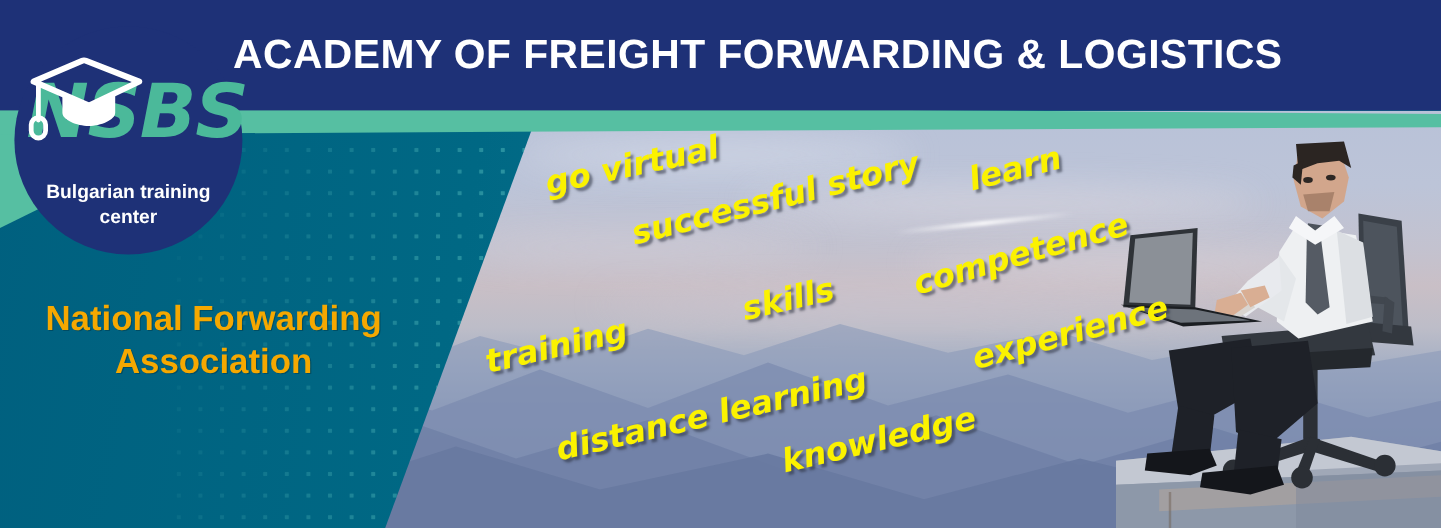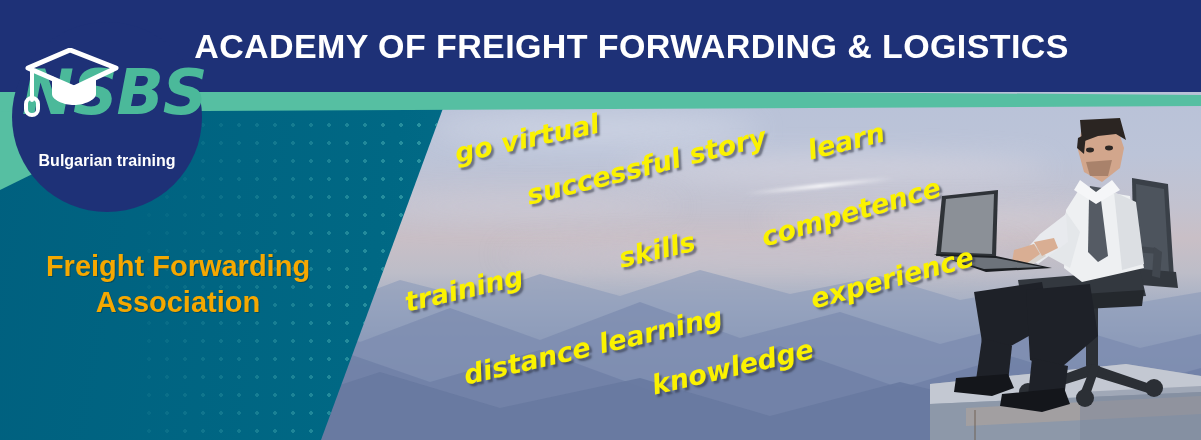--- a/index.html
+++ b/index.html
@@ -340,20 +340,21 @@
   <div class="cap-icon">
     <svg width="98" height="70" viewBox="0 0 98 70">
       <path d="M6,20 L48,2 L94,20 L52,40 Z" fill="none" stroke="#ffffff" stroke-width="5" stroke-linejoin="round"></path>
       <path d="M30,28 L52,40 L74,30 L74,46 C74,52 62,57 52,57 C42,57 30,52 30,46 Z" fill="#ffffff"></path>
       <path d="M10,22 L10,52" stroke="#ffffff" stroke-width="4" stroke-linecap="round"></path>
       <rect x="4" y="50" width="12" height="17" rx="6" fill="none" stroke="#ffffff" stroke-width="4"></rect>
     </svg>
   </div>
   <div class="logo-sub">
     <div>Bulgarian training</div>
+    <div>center</div>
   </div>
 
   <div class="assoc-name">
-    <div>Freight Forwarding</div>
+    <div>National Forwarding</div>
     <div>Association</div>
   </div>
 
 </div>
 
 </body></html>

